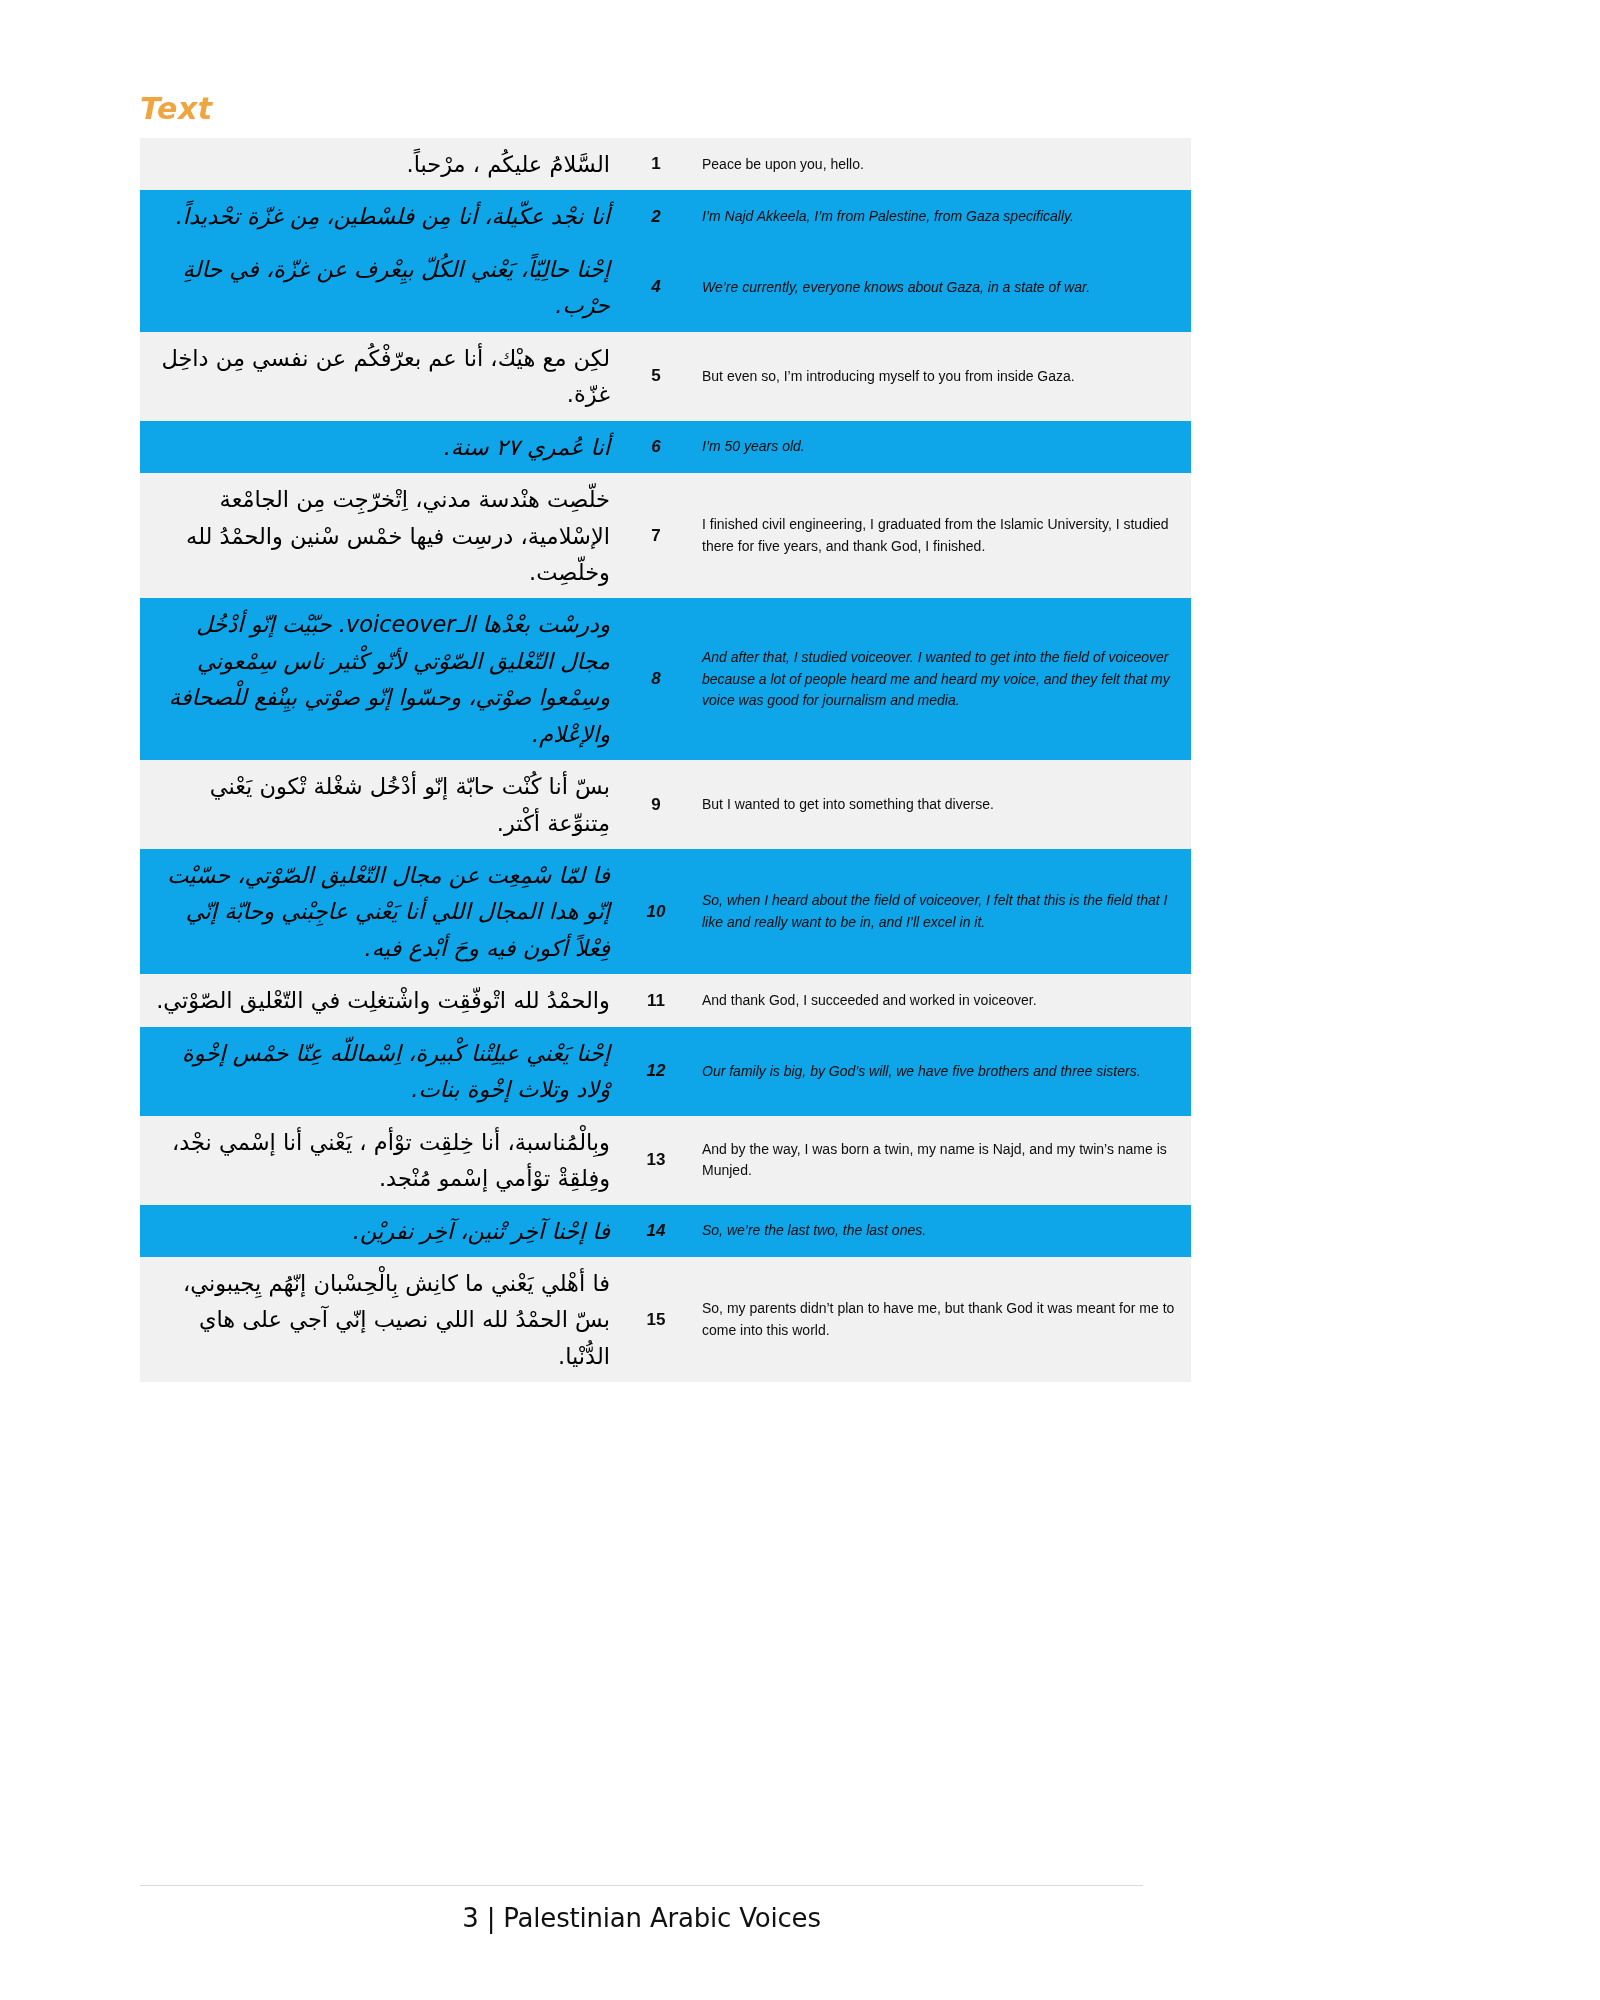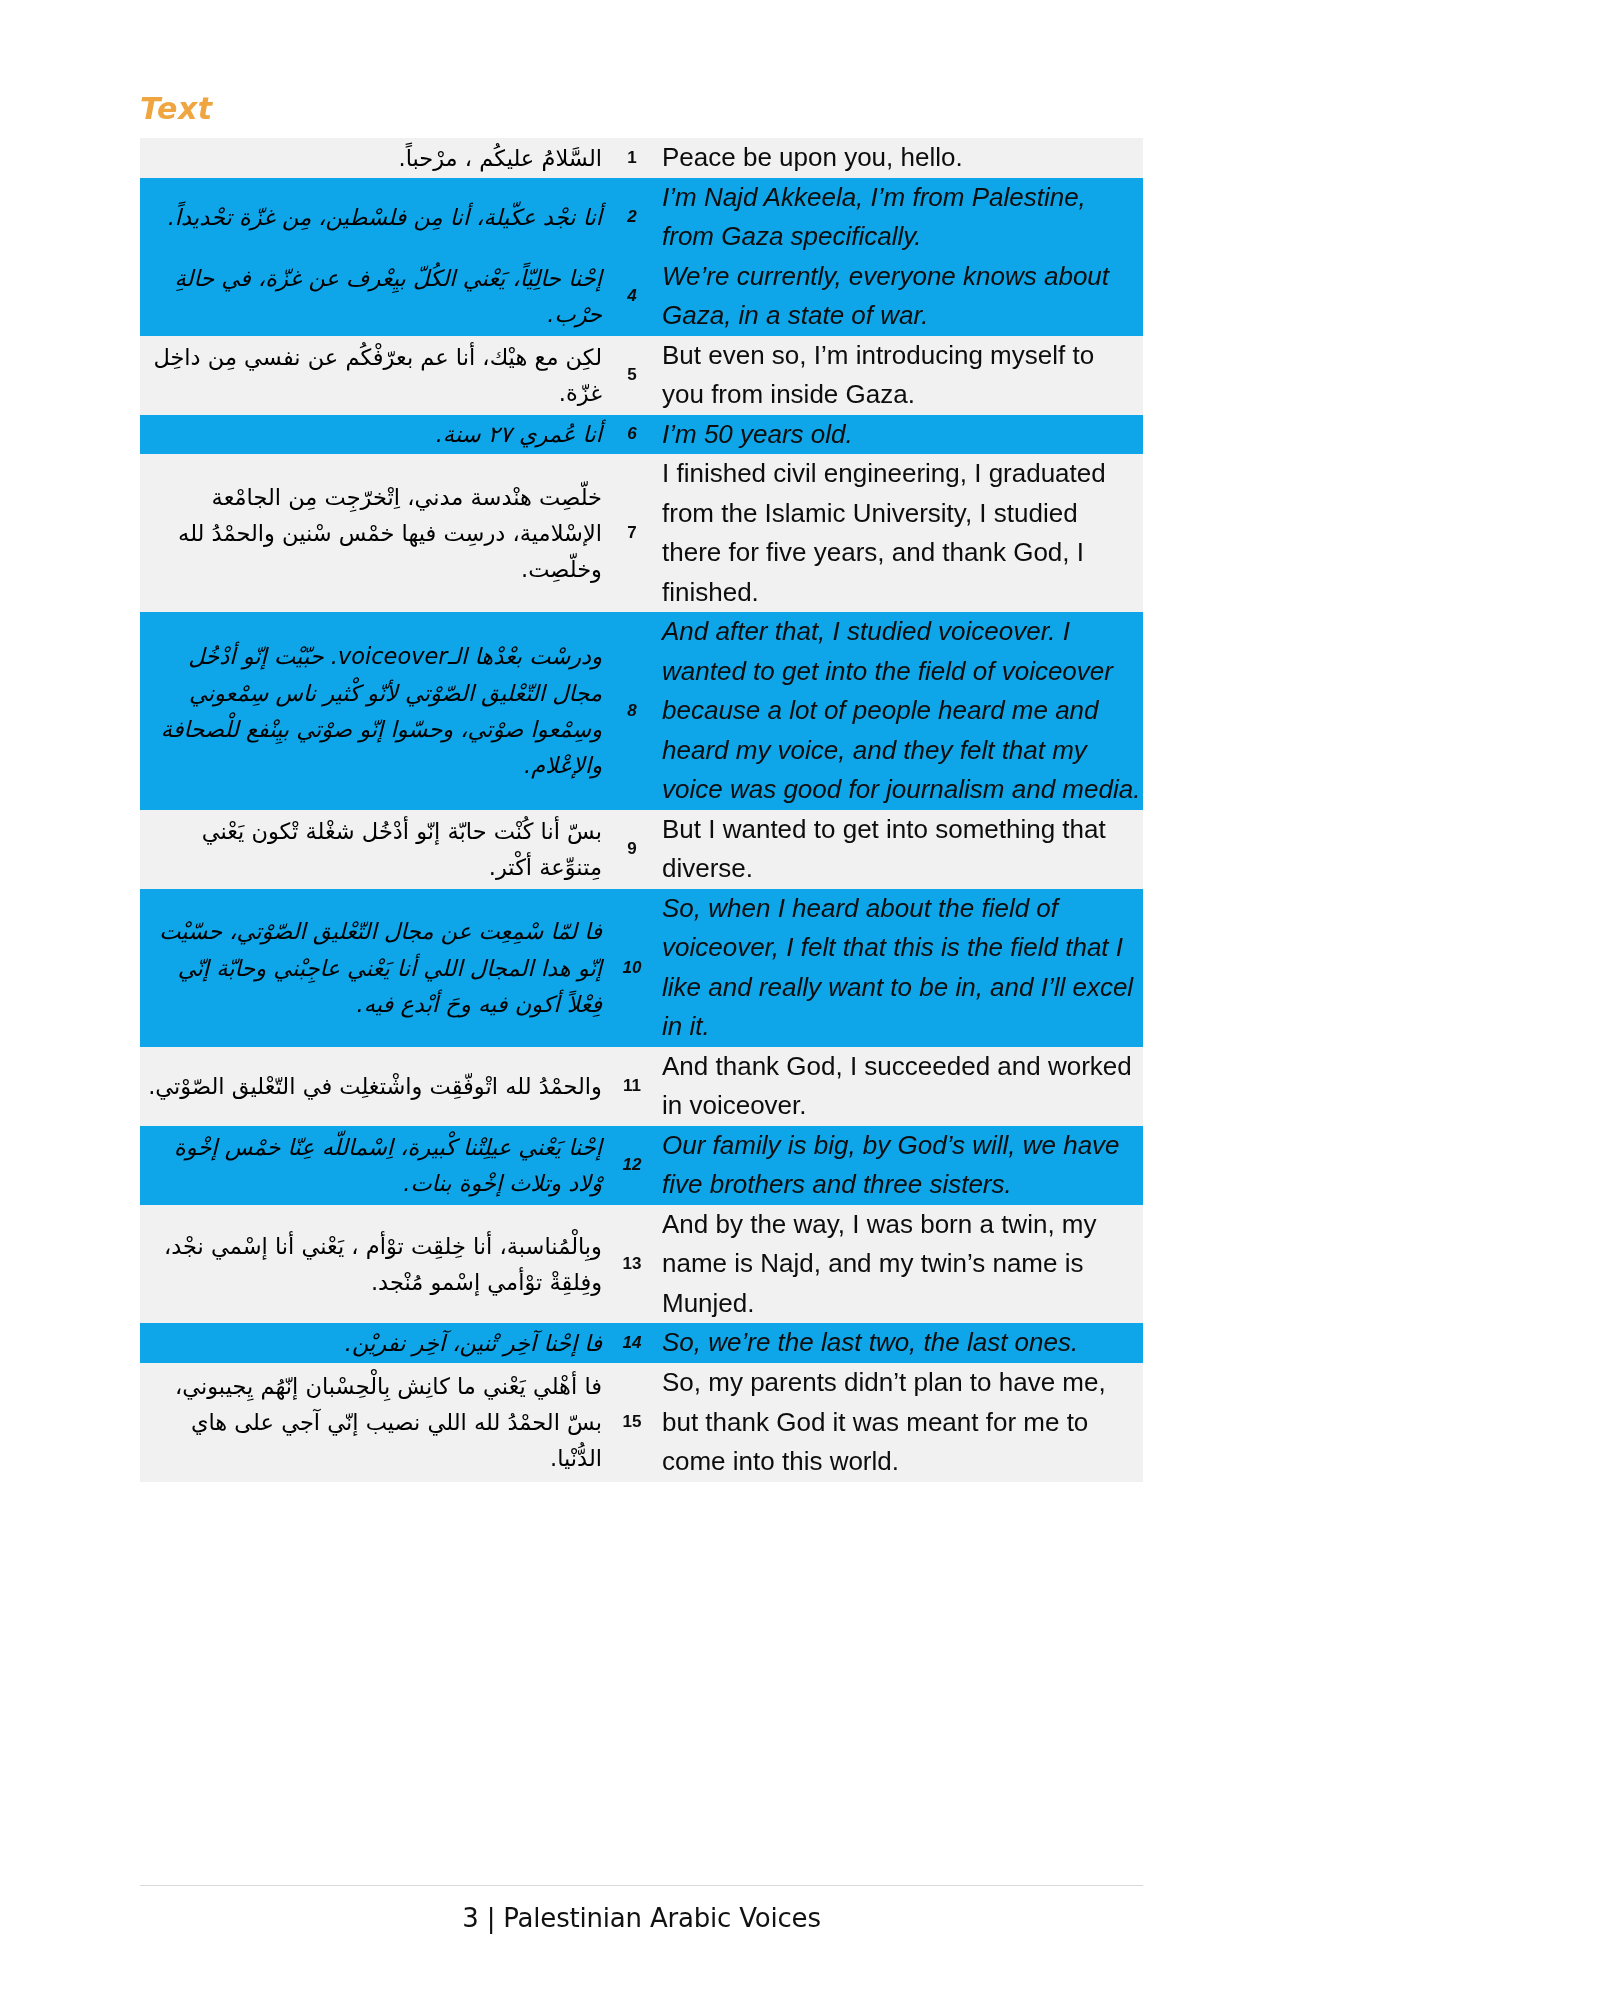--- a/index.html
+++ b/index.html
@@ -43,21 +43,21 @@
     left: 140px;
     top: 118px;
     width: 1003px;
     border-collapse: collapse;
     table-layout: fixed;
   }
   .transcript-table tr.row-odd  { background: #f1f1f1; }
   .transcript-table tr.row-even { background: #0ea5e9; font-style: italic; }
 
   .transcript-table td {
-    padding: 0;
+    padding: 8px;
     vertical-align: middle;
     border: none;
   }
 
   
   .col-ar {
     width: 462px;
     direction: rtl;
     text-align: right;
     unicode-bidi: isolate;
@@ -79,21 +79,21 @@
     font-weight: 700;
     color: #0d0d0d;
     padding: 10px 0;
   }
 
   
   .col-en {
     width: 481px;
     text-align: left;
     font-family: "Liberation Sans", sans-serif;
-    font-size: 26px;
+    font-size: 14px;
     line-height: 1.52;
     color: #0d0d0d;
     padding: 13px 26px 15px 22px;
   }
 
   
   .footer-rule {
     position: absolute;
     left: 140px;
     top: 1865px;

